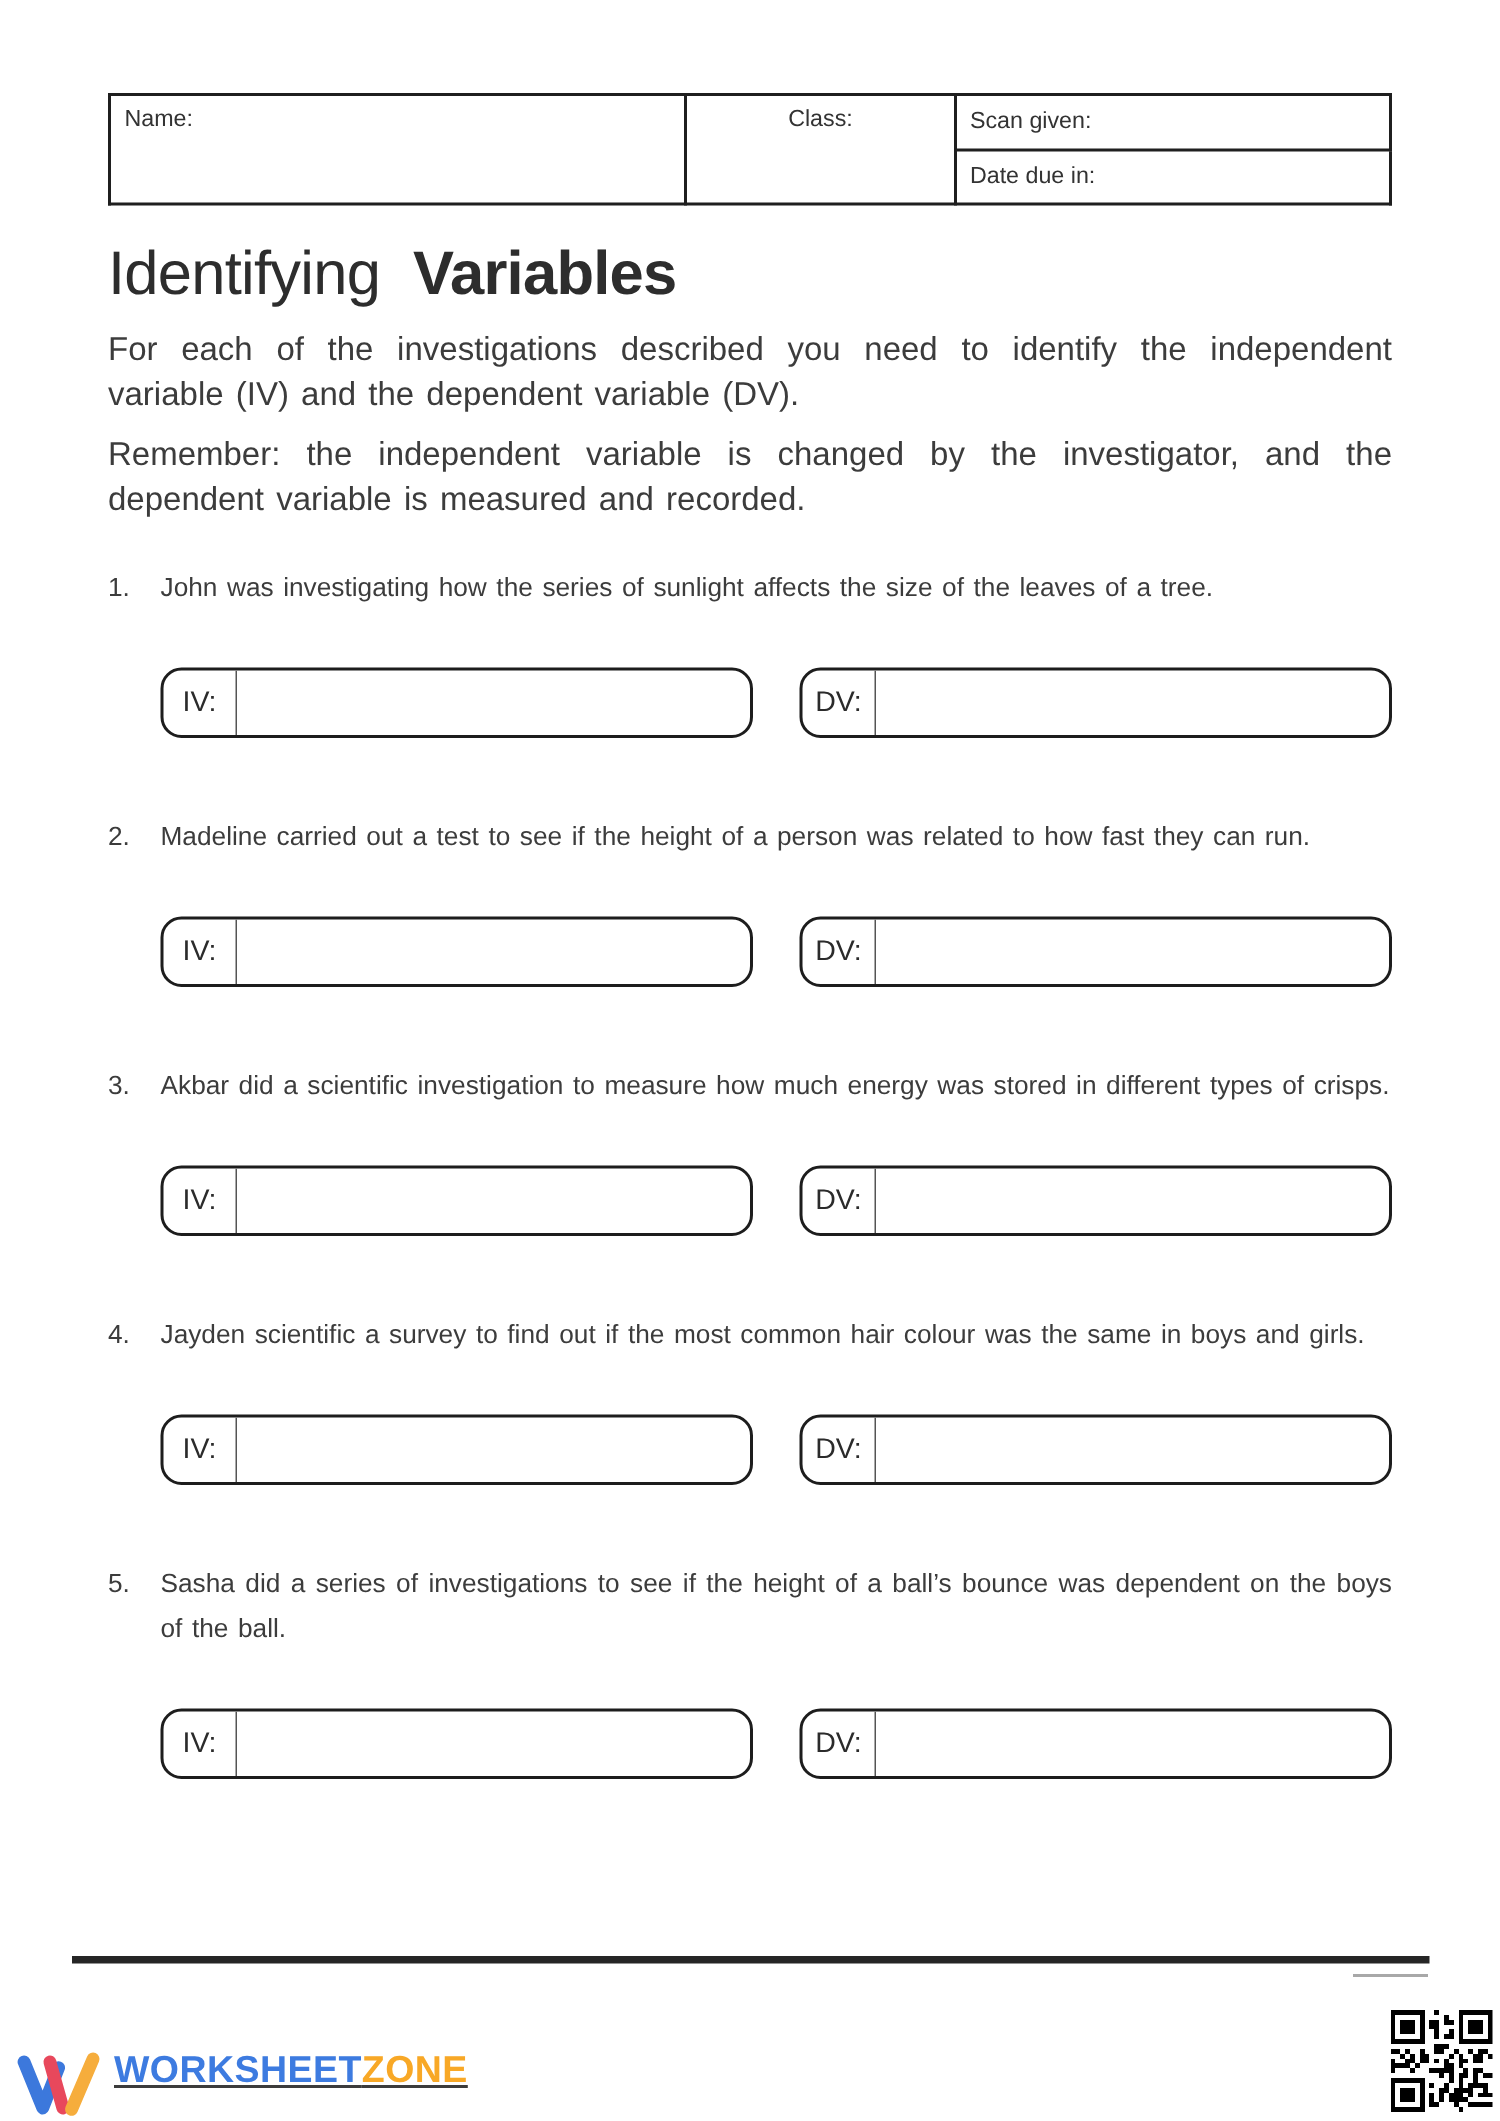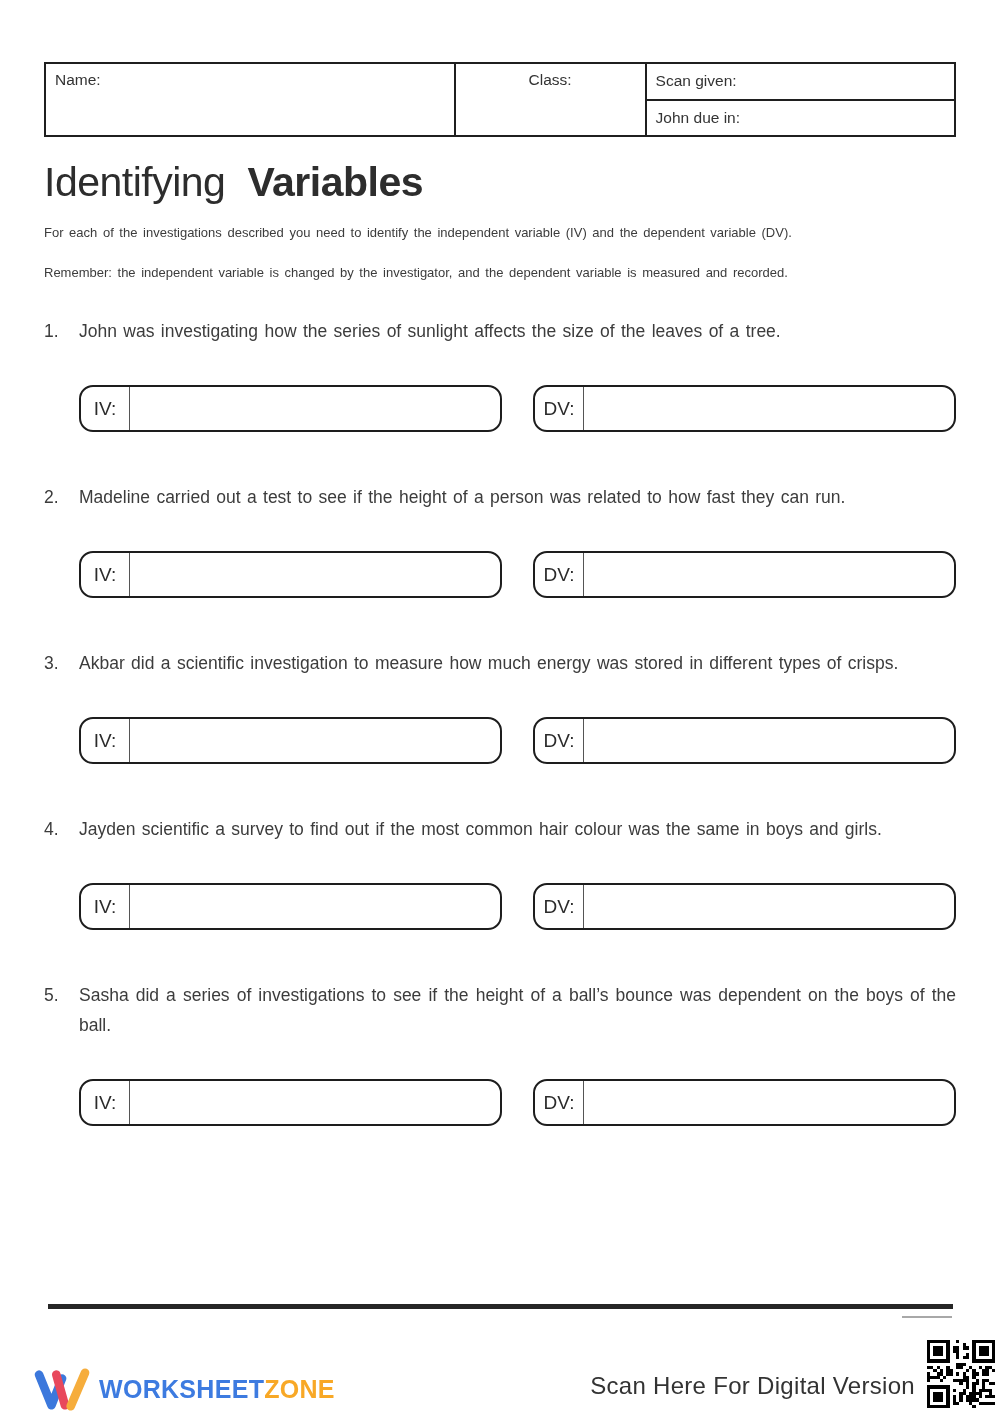--- a/index.html
+++ b/index.html
@@ -6,21 +6,21 @@
   html, body { margin: 0; padding: 0; }
   body {
     width: 1000px; height: 1414px;
     background: #ffffff;
     font-family: "Liberation Sans", sans-serif;
     color: #3c3c3c;
   }
   .page {
     position: relative;
     width: 1000px; height: 1414px;
-    padding: 0 44px;
+    padding: 0 72px;
     overflow: hidden;
   }
 
   
   .header-table {
     width: 100%;
     margin-top: 62px;
     border-collapse: collapse;
     table-layout: fixed;
   }
@@ -43,21 +43,21 @@
     color: #2d2d2d;
     letter-spacing: -0.5px;
   }
   .title .title-bold { font-weight: 700; margin-top: 24px; }
   .title .title-regular { margin-right: 22px; }
 
   
   .intro { margin-top: 13px; }
   .intro p {
     margin: 0 0 10px 0;
-    font-size: 13px;
+    font-size: 22px;
     line-height: 30px;
     text-align: justify;
     word-spacing: 2px;
     color: #3c3c3c;
   }
 
   
   .questions { margin-top: 28px; }
   .q-row {
     display: flex;
@@ -102,23 +102,24 @@
     background: #262626;
   }
   .footer-rule-small {
     position: absolute;
     right: 48px; top: 1316px;
     width: 50px; height: 2px;
     background: #a8a8a8;
   }
   .brand {
     position: absolute;
-    left: 34px; top: 1366px;
-    display: flex;
-    align-items: center;
+    left: 11px; top: 1366px;
+    display: flex;
+    align-items: flex-start;
+    text-decoration: underline;
   }
   .brand-mark { width: 58px; height: 46px; flex: none; }
   .brand-text {
     font-size: 25px;
     font-weight: 700;
     letter-spacing: 0.3px;
     margin-left: 7px;
     white-space: nowrap;
   }
   .brand-word1 { color: #3d7be0; }
@@ -143,21 +144,21 @@
 <div class="page">
 
   <table class="header-table">
     <tbody>
         <tr>
       <td class="cell-name" rowspan="2">Name:</td>
       <td class="cell-class" rowspan="2">Class:</td>
       <td class="cell-date">Scan given:</td>
     </tr>
     <tr>
-      <td class="cell-date">John due in:</td>
+      <td class="cell-date">Date due in:</td>
     </tr>
   </tbody>
     </table>
 
   <h1 class="title"><span class="title-regular">Identifying</span><span class="title-bold">Variables</span></h1>
 
   <div class="intro">
     <p>For each of the investigations described you need to identify the independent variable (IV) and the dependent variable (DV).</p>
     <p>Remember: the independent variable is changed by the investigator, and the dependent variable is measured and recorded.</p>
   </div>
@@ -256,21 +257,20 @@
 
   <div class="brand">
     <svg class="brand-mark" viewBox="0 0 60 48" xmlns="http://www.w3.org/2000/svg">
       <path d="M5 9 L18 41 L29 13" fill="none" stroke="#3c78dc" stroke-width="9" stroke-linecap="round" stroke-linejoin="round"></path>
       <path d="M23 9 L32 41" fill="none" stroke="#e8485c" stroke-width="9" stroke-linecap="round"></path>
       <path d="M38 42 L53 7" fill="none" stroke="#f6ad3c" stroke-width="9" stroke-linecap="round"></path>
     </svg>
     <span class="brand-text"><span class="brand-word1">WORKSHEET</span><span class="brand-word2">ZONE</span></span>
   </div>
 
-  <div class="scan-text">Scan Here For Digital Version</div>
 
   <svg class="qr" viewBox="0 0 21 21" shape-rendering="crispEdges" xmlns="http://www.w3.org/2000/svg">
       <rect x="0" y="0" width="21" height="21" fill="#ffffff"></rect>
       <rect x="0" y="0" width="7" height="7" fill="#000"></rect>
       <rect x="1" y="1" width="5" height="5" fill="#fff"></rect>
       <rect x="2" y="2" width="3" height="3" fill="#000"></rect>
       <rect x="14" y="0" width="7" height="7" fill="#000"></rect>
       <rect x="15" y="1" width="5" height="5" fill="#fff"></rect>
       <rect x="16" y="2" width="3" height="3" fill="#000"></rect>
       <rect x="0" y="14" width="7" height="7" fill="#000"></rect>

